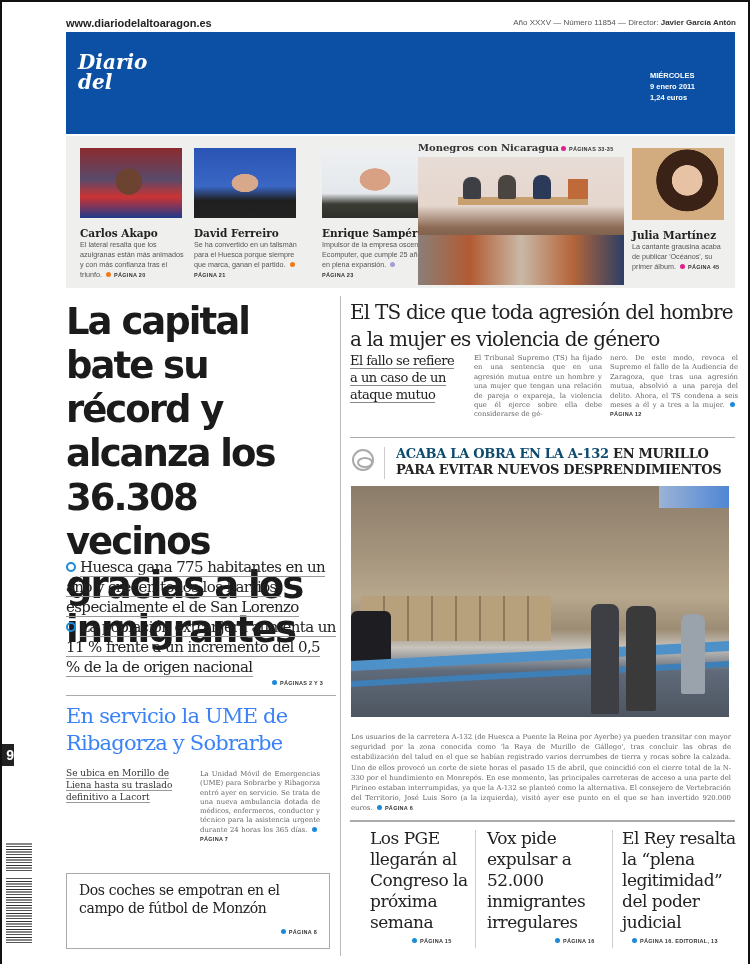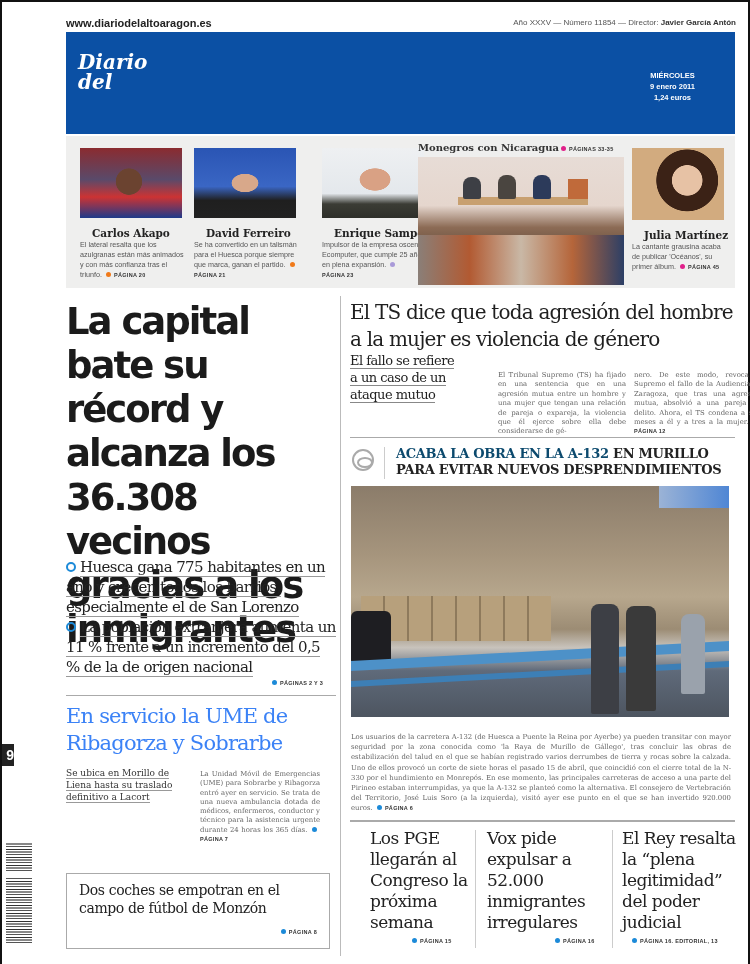--- a/index.html
+++ b/index.html
@@ -9,27 +9,27 @@
            border-top: 2px solid #111; border-left: 2px solid #111; border-right: 2px solid #111; }
   .abs { position: absolute; }
 
   
   .site-url { left: 66px; top: 17px; font: bold 11px "Liberation Sans", sans-serif; color: #222; }
   .edition { right: 14px; top: 18px; font: 8px "Liberation Sans", sans-serif; color: #555; }
   .edition b { color: #333; }
   .masthead { left: 66px; top: 32px; width: 669px; height: 102px; background: #0b50a4; }
   .mast-diario { left: 12px; top: 20px; color: #fff; font: italic bold 20px/20px "DejaVu Serif", serif; }
   .mast-title { left: 70px; top: -6px; color: #fff; font: bold 74px/100px "Liberation Serif", serif; letter-spacing: -3px; }
-  .mast-date { right: 40px; top: 38px; color: #fff; text-align: center; font: bold 7.5px/11px "Liberation Sans", sans-serif; }
+  .mast-date { right: 40px; top: 38px; color: #fff; text-align: left; font: bold 7.5px/11px "Liberation Sans", sans-serif; }
 
   
   .strip { left: 66px; top: 136px; width: 669px; height: 152px; background: #efefee; }
   .teaser { top: 12px; width: 104px; }
   .thumb { width: 102px; height: 70px; }
-  .t-name { margin-top: 9px; font: bold 10.5px "DejaVu Serif", serif; color: #222; white-space: nowrap; margin-left: 12px; }
+  .t-name { margin-top: 9px; font: bold 10.5px "DejaVu Serif", serif; color: #222; white-space: nowrap; }
   .t-text { font: 7.2px/10px "Liberation Sans", sans-serif; color: #555; margin-top: 1px; }
   .pg { font: bold 5.5px "Liberation Sans", sans-serif; color: #333; letter-spacing: .3px; white-space: nowrap; }
   .dot { display: inline-block; width: 5px; height: 5px; border-radius: 50%; margin: 0 3px 0 2px; vertical-align: 0; }
   .monegros { left: 352px; top: 6px; width: 206px; }
   .mon-title { font: bold 10px "DejaVu Serif", serif; color: #333; white-space: nowrap; }
   .mon-photo { margin-top: 4px; width: 206px; height: 128px;
      background: linear-gradient(180deg,#e7dcd6 0%,#e5d6cd 38%,#8c6b55 55%,#6d5442 70%,#b78c70 100%); position: relative; overflow: hidden; }
   .julia { left: 566px; top: 12px; width: 94px; }
   .julia .thumb { width: 92px; height: 72px; background: radial-gradient(circle at 60% 45%, #e7c2a5 0 22%, #3b2216 23% 45%, #d2ab7f 46%); }
 
@@ -40,21 +40,21 @@
   .obullet { display: inline-block; width: 10px; height: 10px; border: 2.5px solid #1c8ad8; border-radius: 50%; margin-right: 4px; vertical-align: 0; }
   .lead-pg { left: 270px; top: 680px; }
 
   .vsep { left: 340px; top: 296px; width: 1px; height: 660px; background: #bbb; }
   .hsep { background: #aaa; height: 1px; }
 
   
   .ts-h { left: 350px; top: 299px; width: 390px; font: 20px/27px "DejaVu Serif", serif; letter-spacing: -.8px; color: #1f1f1f; }
   .ts-sub { left: 350px; top: 352px; width: 110px; font: 13px/17px "DejaVu Serif", serif; color: #222; letter-spacing: -.5px; }
   .ts-sub span { border-bottom: 1px solid #888; }
-  .ts-body { top: 371px; width: 128px; font: 6.9px/9.4px "DejaVu Serif", serif; color: #666; text-align: justify; margin-left: 24px; }
+  .ts-body { top: 354px; width: 128px; font: 6.9px/9.4px "DejaVu Serif", serif; color: #666; text-align: justify; }
 
   
   .a132-icon { left: 352px; top: 449px; width: 22px; height: 22px; border: 2px solid #aaa; border-radius: 50%; }
   .a132-icon::after { content: ""; position: absolute; left: 3px; top: 6px; width: 12px; height: 7px; border: 2px solid #aaa; border-radius: 50%; }
   .a132-bar { left: 384px; top: 447px; width: 1px; height: 32px; background: #ccc; }
   .a132-h { left: 396px; top: 446px; width: 345px; font: bold 13px/16px "DejaVu Serif", serif; color: #222; letter-spacing: -.3px; }
   .a132-h .acc { color: #0c4a6e; }
   .a132-photo { left: 351px; top: 486px; width: 378px; height: 231px; overflow: hidden;
      background: linear-gradient(180deg,#8b7c6a 0%,#a6957d 30%,#b7a78d 48%,#9c8c74 62%,#c8c3bc 70%,#5f6a7a 80%,#4d5560 100%); }
   .sky { right: 0; top: 0; width: 70px; height: 22px; background: linear-gradient(90deg,#9bb3d6,#4f86d4); }

